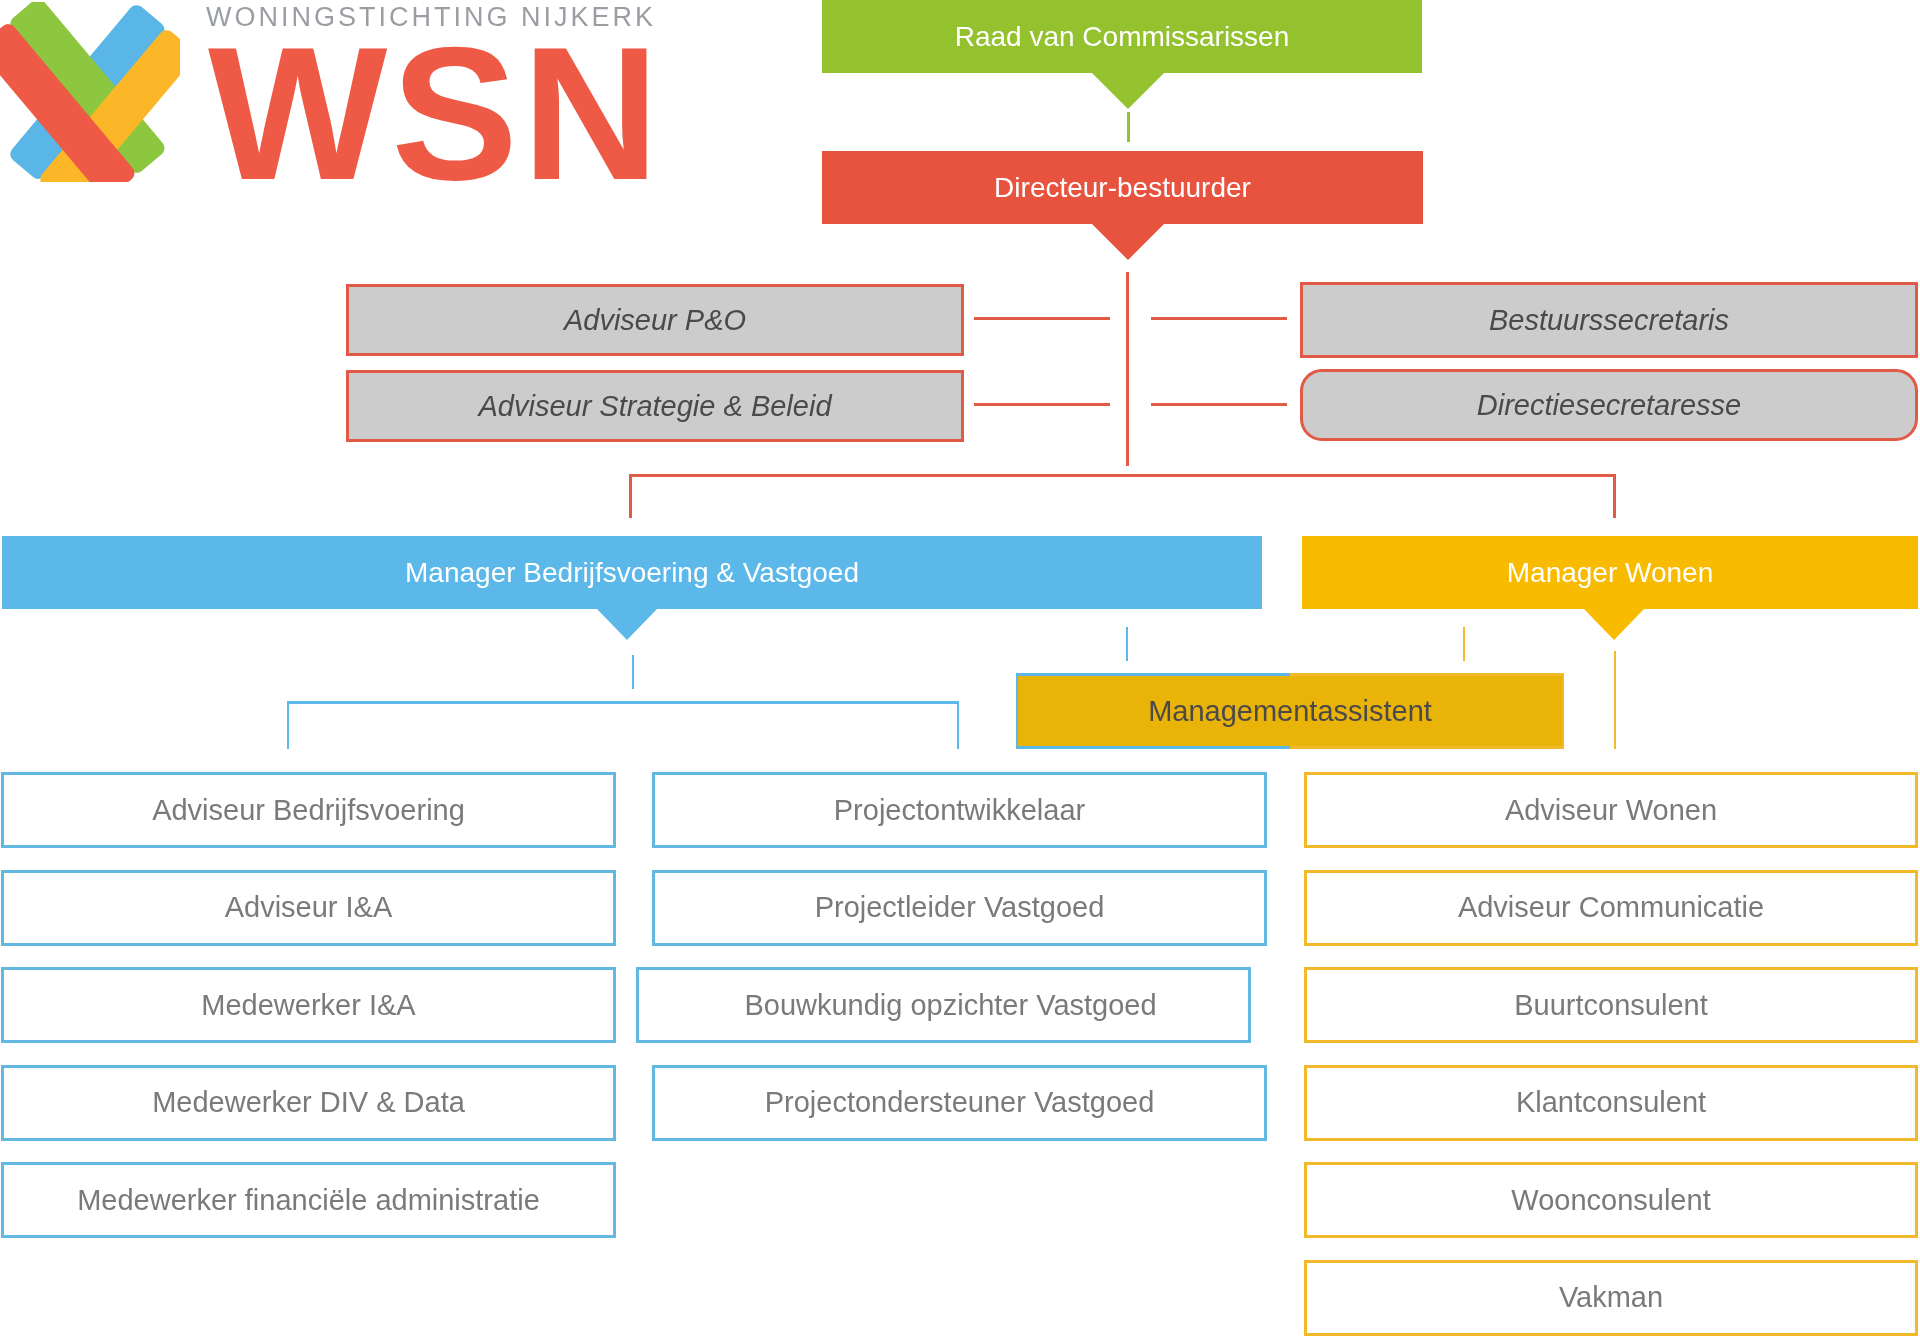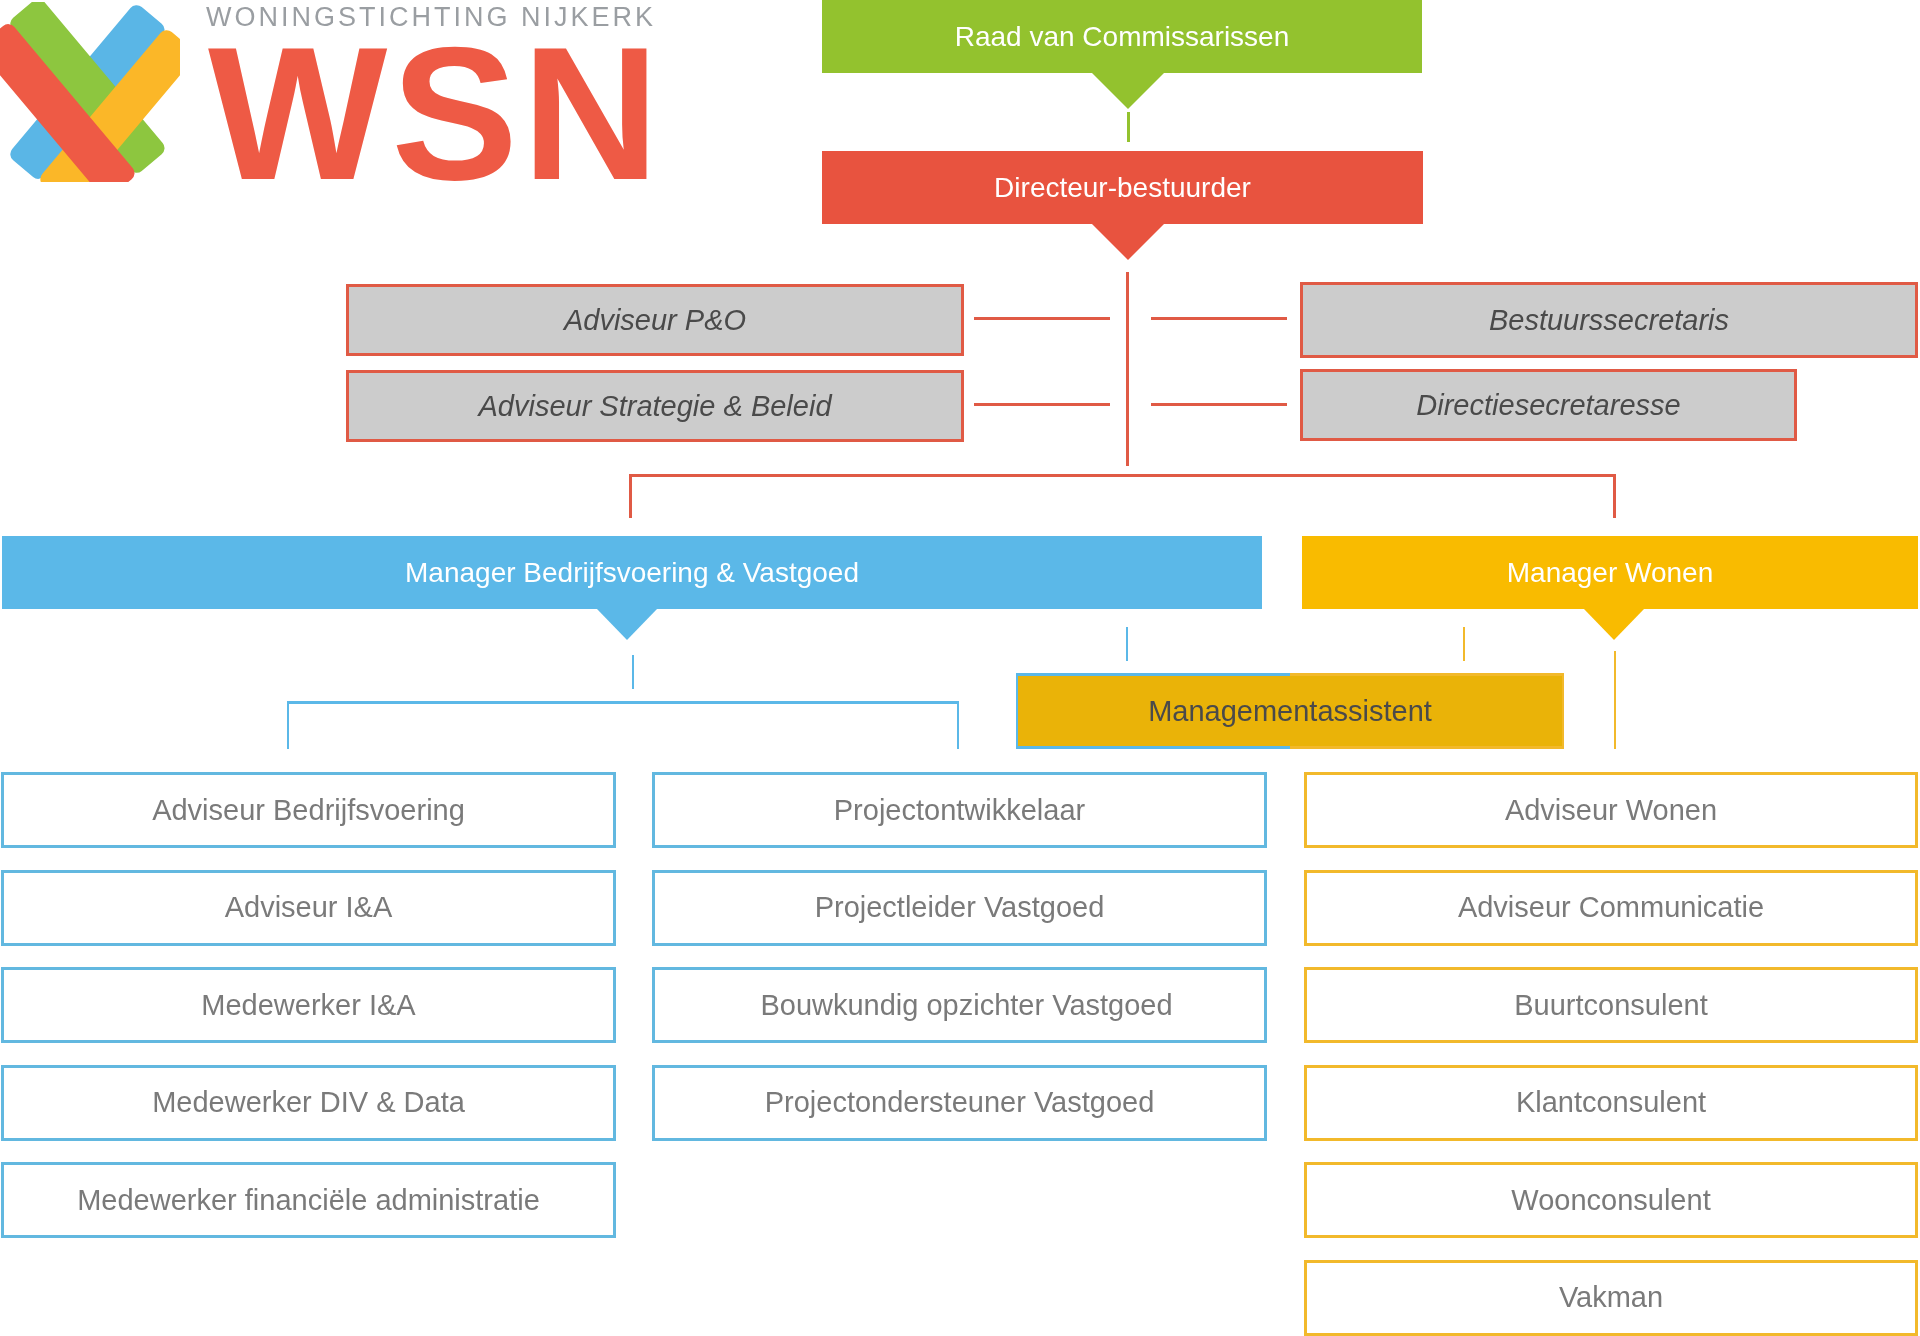--- a/index.html
+++ b/index.html
@@ -51,21 +51,21 @@
 <div class="abs box grey" style="left:346px;top:284px;width:618px;height:72px;">
   <span>Adviseur P&amp;O</span>
 </div>
 <div class="abs box grey" style="left:346px;top:370px;width:618px;height:72px;">
   <span>Adviseur Strategie &amp; Beleid</span>
 </div>
 
 <div class="abs box grey" style="left:1300px;top:282px;width:618px;height:76px;text-align:center;">
   <span>Bestuurssecretaris</span>
 </div>
-<div class="abs box grey" style="left:1300px;top:369px;width:497px;height:72px;">
+<div class="abs box grey" style="left:1300px;top:369px;width:618px;height:72px;border-radius:22px;">
   <span>Directiesecretaresse</span>
 </div>
 
 <div class="line" style="left:629px;top:474px;width:987px;height:3px;background:#e05a45;"></div>
 <div class="line" style="left:629px;top:474px;width:3px;height:44px;background:#e05a45;"></div>
 <div class="line" style="left:1613px;top:474px;width:3px;height:44px;background:#e05a45;"></div>
 
 <div class="abs box solid" style="left:2px;top:536px;width:1260px;height:73px;background:#5bb8e8;">
   <span>Manager Bedrijfsvoering &amp; Vastgoed</span>
 </div>
@@ -110,21 +110,21 @@
     </div>
   </div>
 
 <div id="col2">
     <div class="abs box outline" style="left: 652px; top: 772px; width: 615px; height: 76px;">
       <span>Projectontwikkelaar</span>
     </div>
     <div class="abs box outline" style="left: 652px; top: 869.5px; width: 615px; height: 76px;">
       <span>Projectleider Vastgoed</span>
     </div>
-    <div class="abs box outline" style="left: 652px; top: 967px; width: 615px; height: 76px; padding-left: 14px;">
+    <div class="abs box outline" style="left: 636px; top: 967px; width: 615px; height: 76px; padding-left: 14px;">
       <span>Bouwkundig opzichter Vastgoed</span>
     </div>
     <div class="abs box outline" style="left: 652px; top: 1064.5px; width: 615px; height: 76px;">
       <span>Projectondersteuner Vastgoed</span>
     </div>
   </div>
 
 <div id="col3">
     <div class="abs box outline y" style="left: 1304px; top: 772px; width: 614px; height: 76px;">
       <span>Adviseur Wonen</span>

